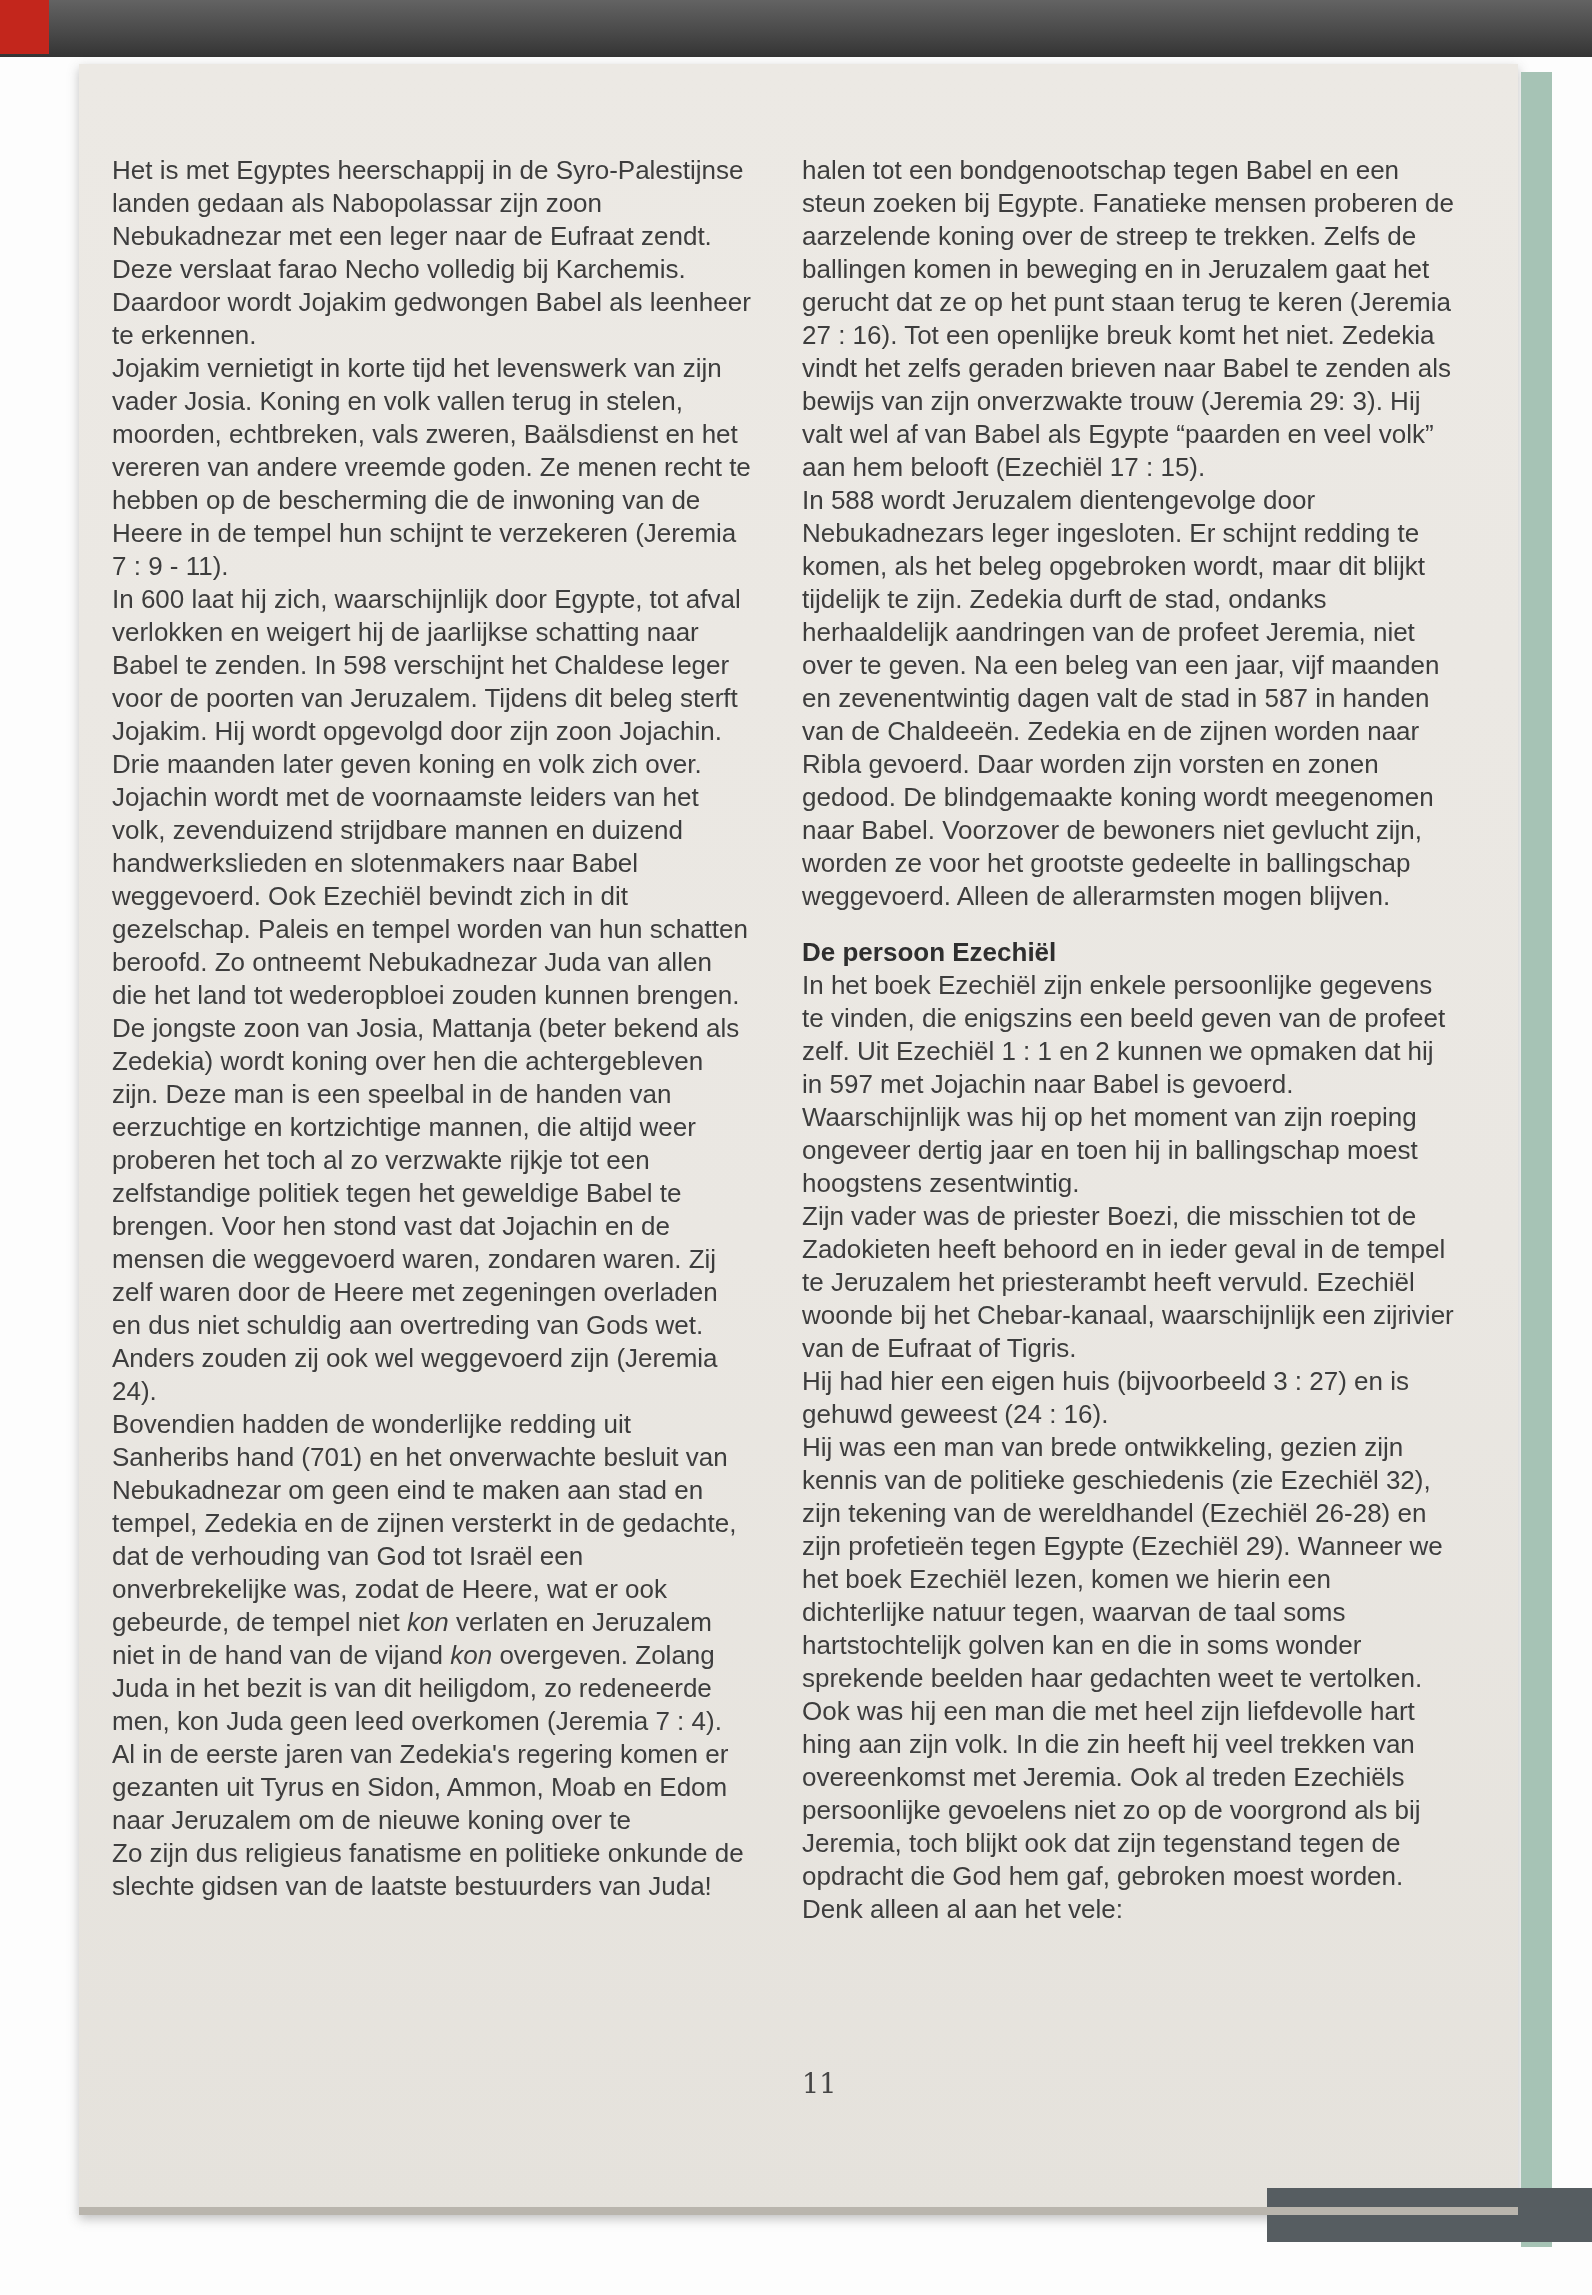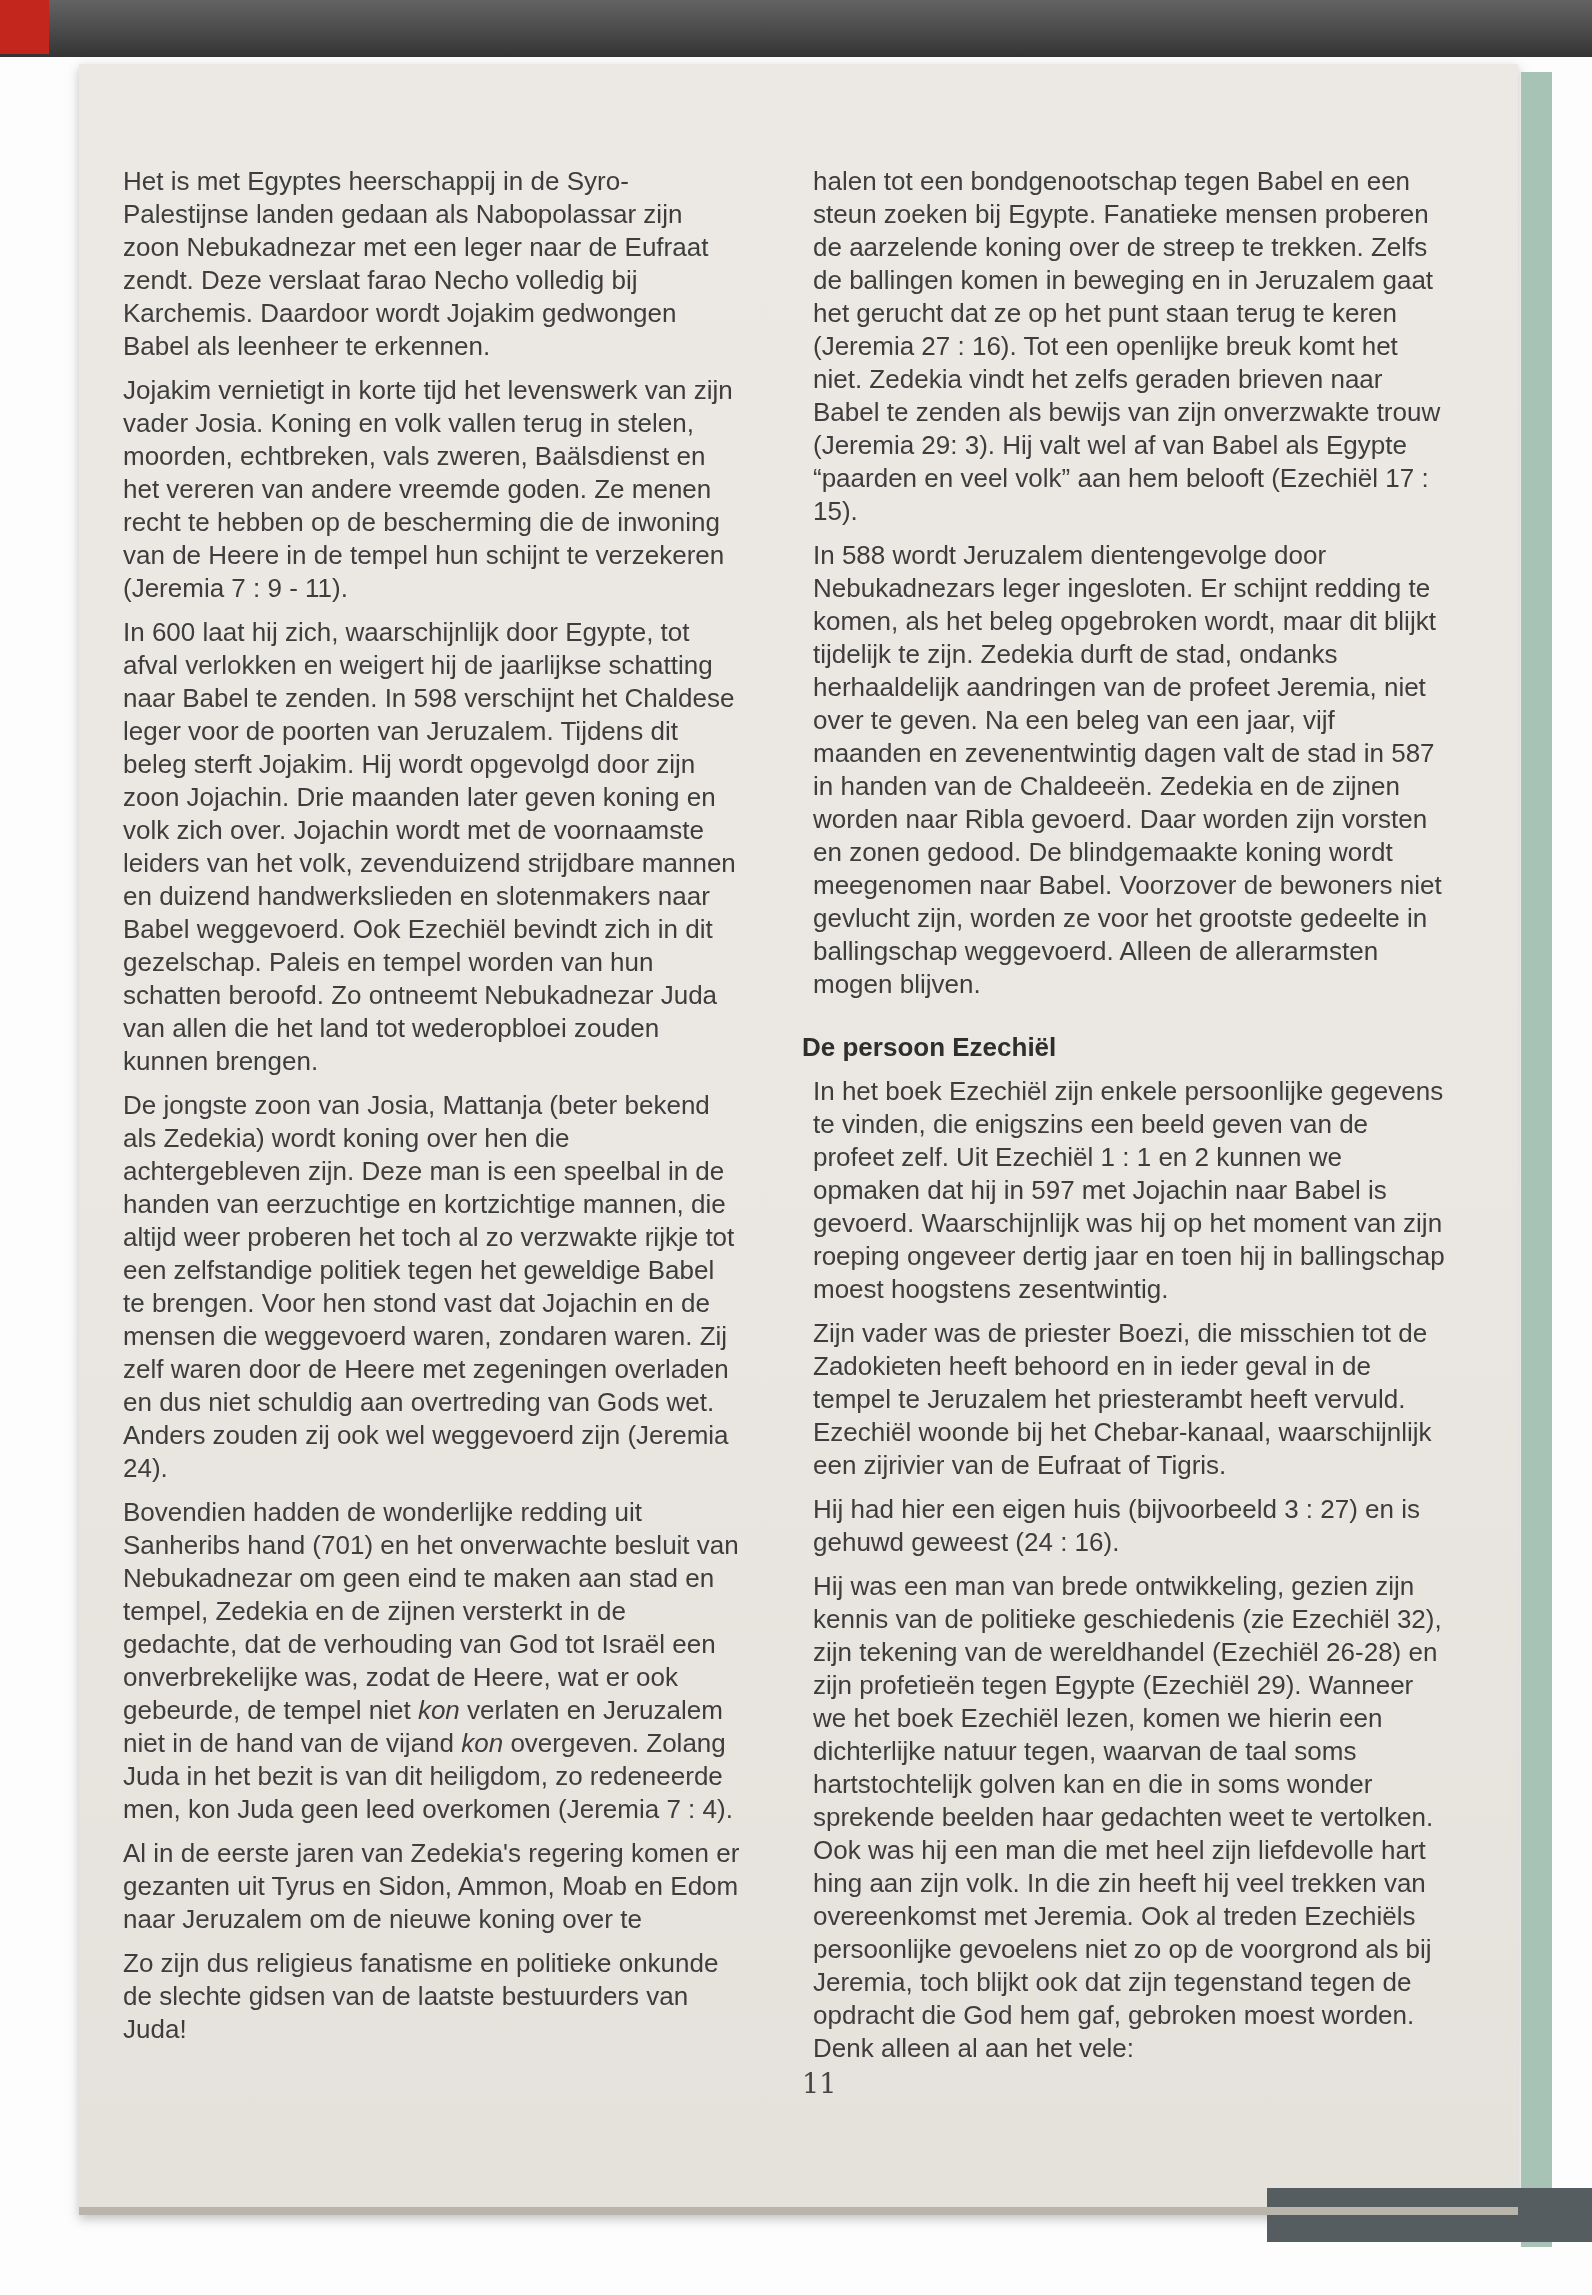--- a/index.html
+++ b/index.html
@@ -33,24 +33,24 @@
     position:absolute; left:79px; top:2207px; width:1439px; height:7.8px;
     background:#b9b5ad;
   }
   .col {
     position:absolute; top:90px;
     font-size:26px; line-height:33px; color:#3d3d3d;
     text-align:left; hyphens:auto; -webkit-hyphens:auto;
   }
   #col-left  { left:33px;  width:640px; }
   #col-right { left:723px; width:656px; }
-  .para { margin:11px; }
+  .para { margin:0; }
   .para em { font-style:italic; }
   .heading {
-    margin:30px 0 0 0; font-size:26px; line-height:33px;
+    margin:23px 0 0 0; font-size:26px; line-height:33px;
     font-weight:bold; color:#2e2e2e;
   }
   .page-number {
     position:absolute; left:723px; width:656px; top:2004px;
     font-family:"DejaVu Serif", serif; font-size:27px; color:#454545;
   }
 </style>
 </head>
 <body>
 

